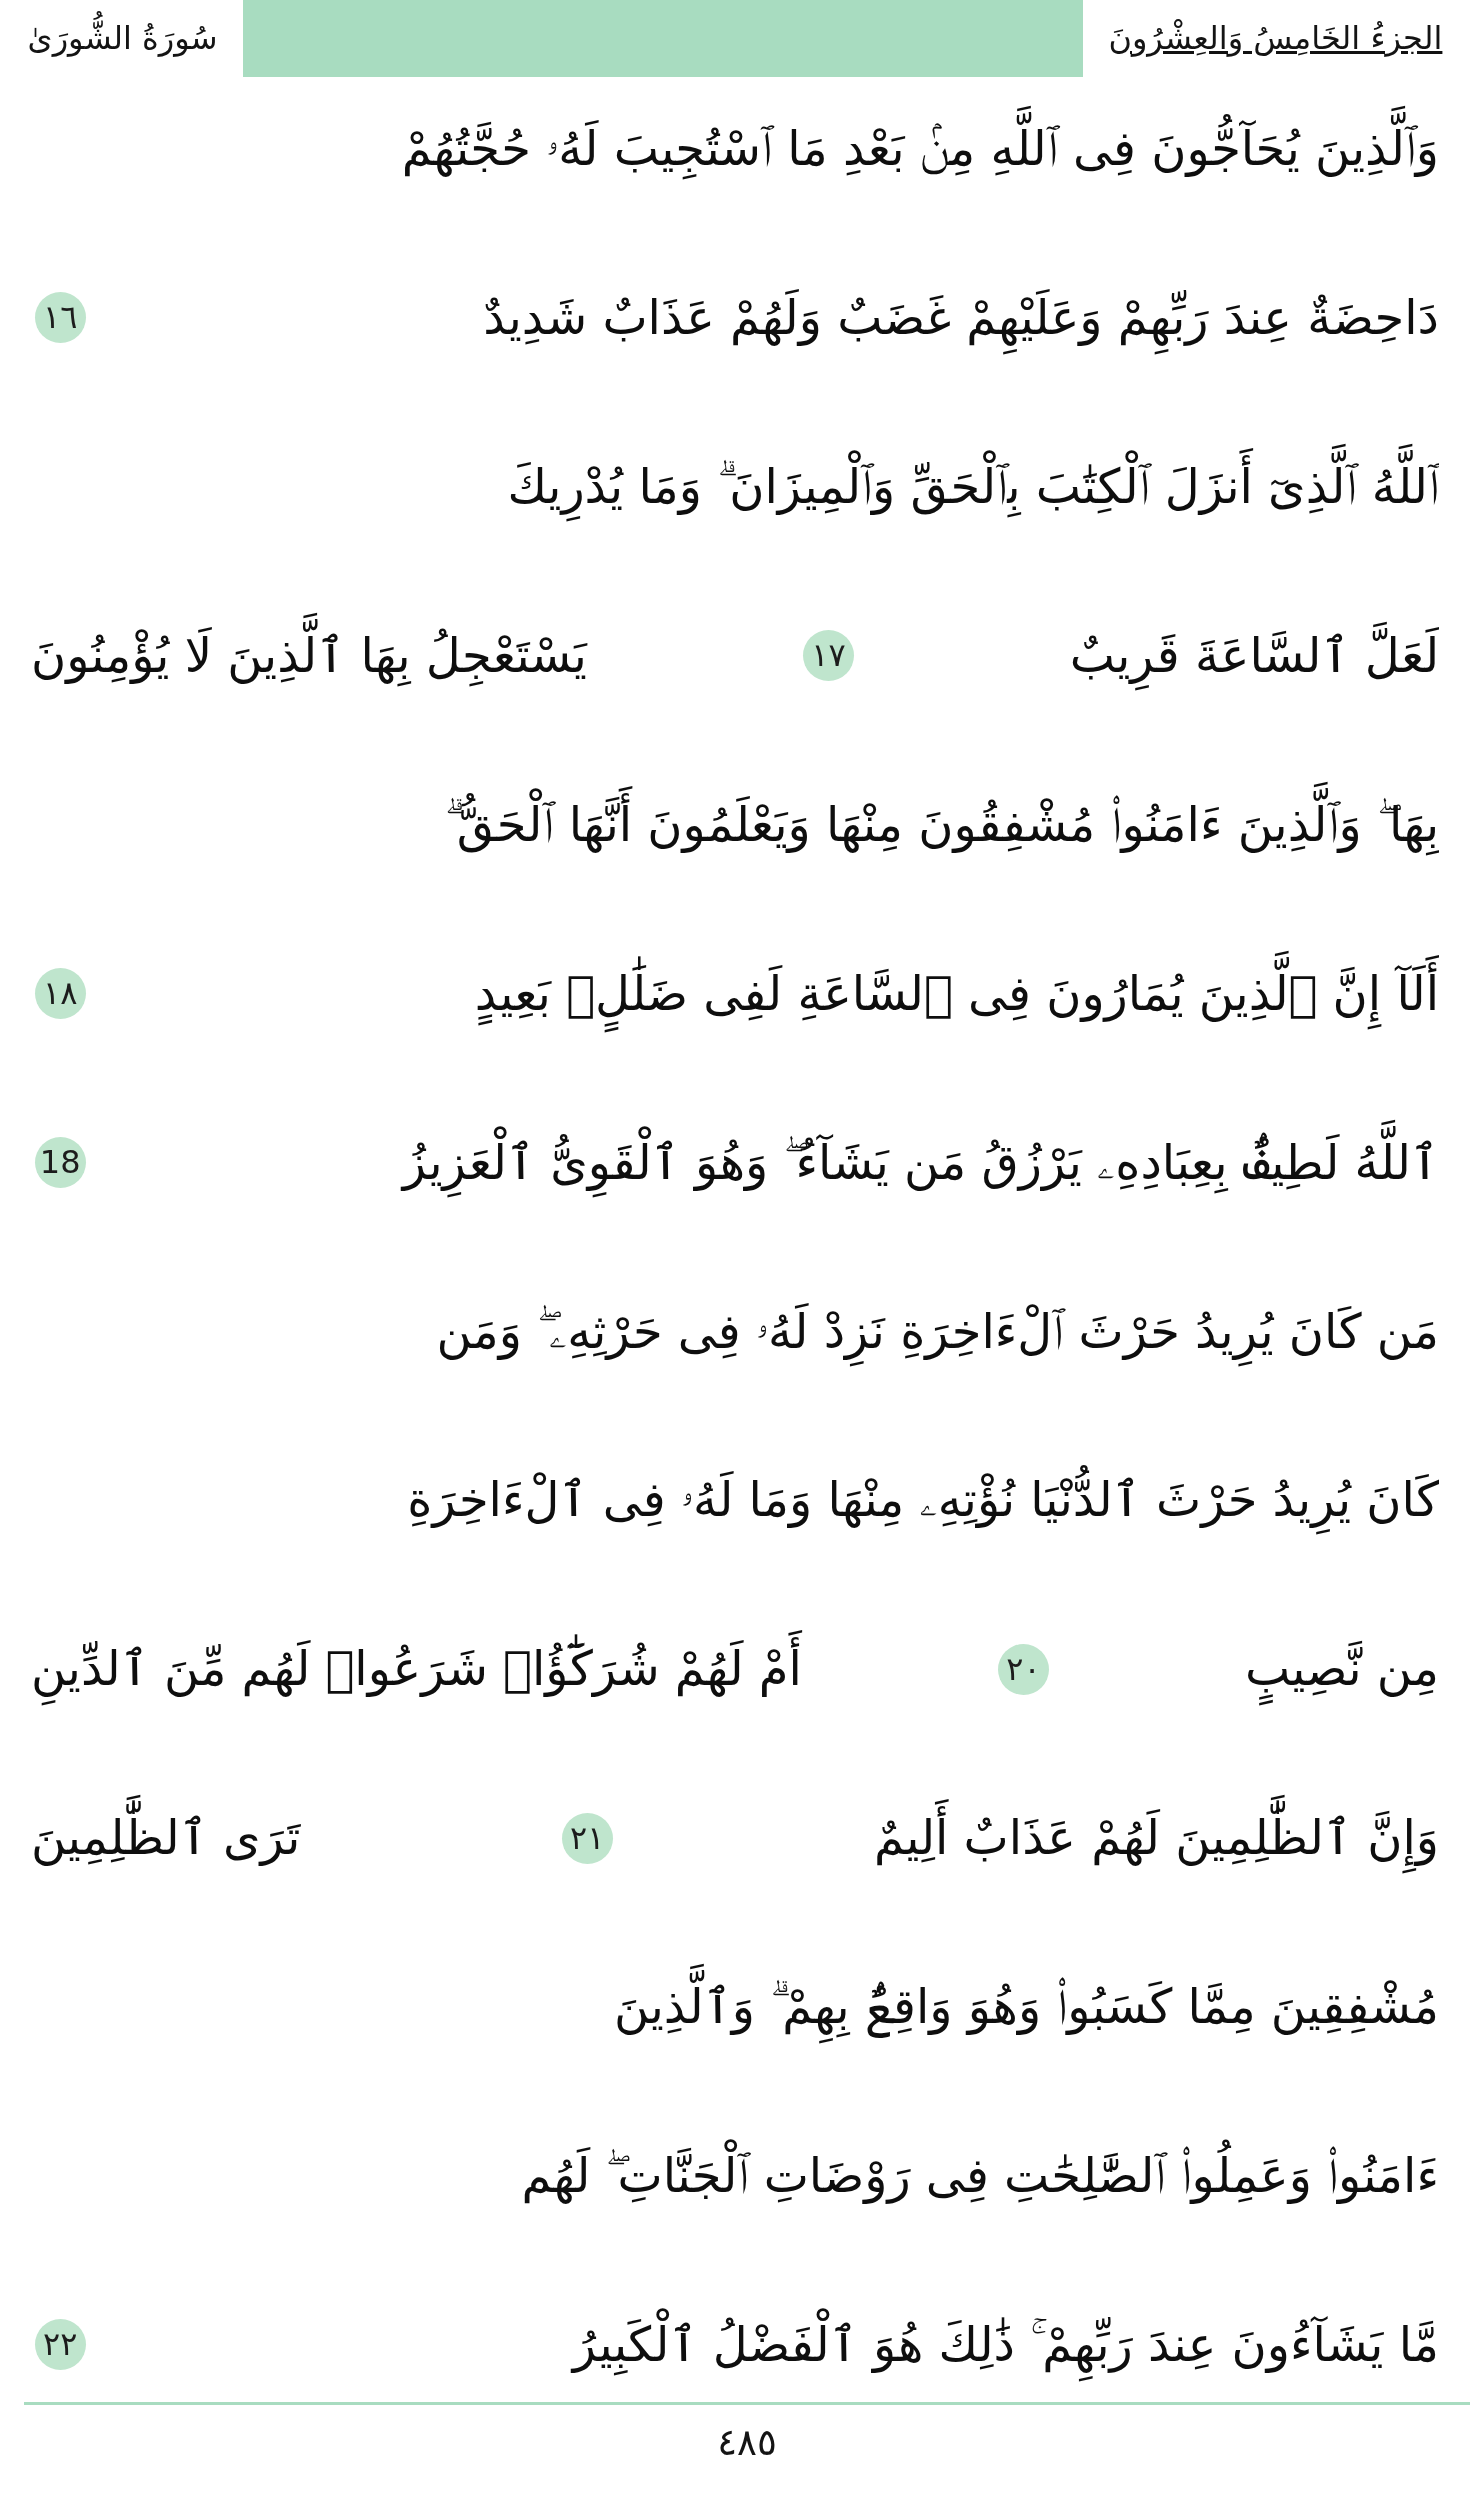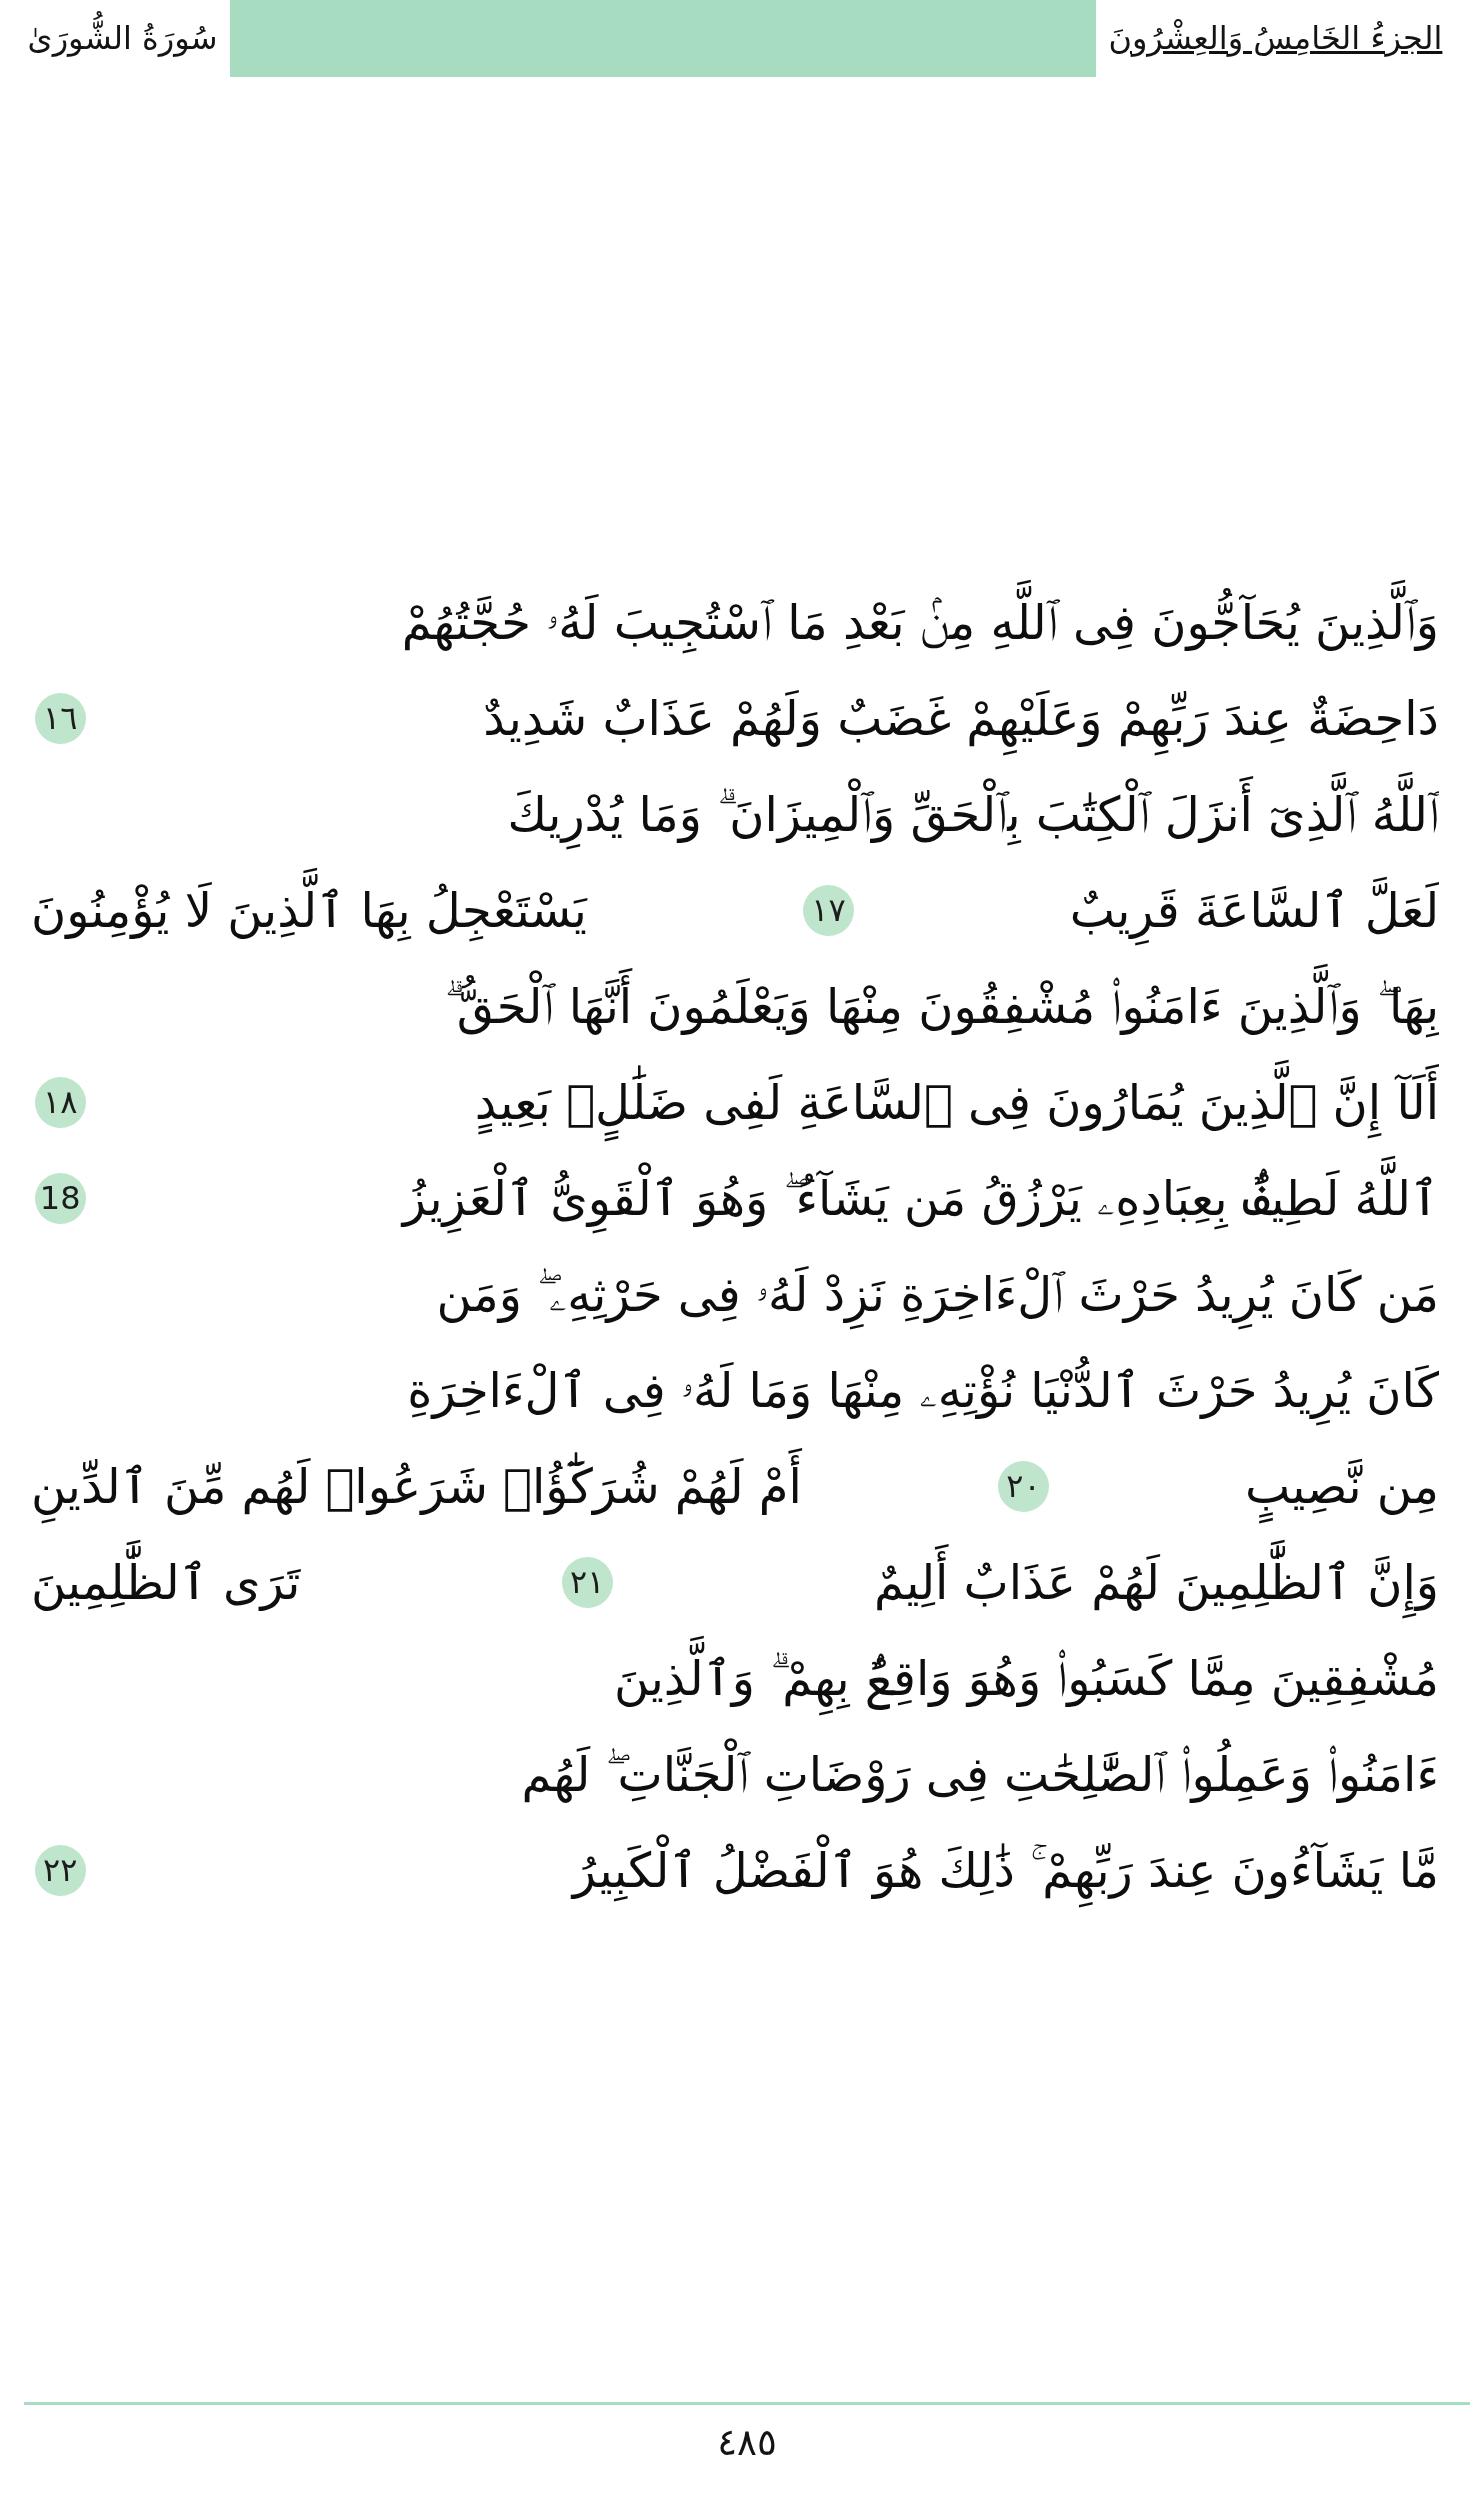--- a/index.html
+++ b/index.html
@@ -42,21 +42,21 @@
     left: 0;
     right: 0;
     height: 77px;
     background: #a8dcc0;
   }
   .header-cell {
     position: relative;
     z-index: 2;
     display: flex;
     align-items: center;
-    padding: 0 12px;
+    padding: 0 25px;
     background: #ffffff;
     text-align: right;
   }
   .header-cell.right {
     padding-right: 27.6px;
     text-decoration: underline;
   }
   .header-cell.left {
     padding-left: 27.6px;
   }
@@ -69,21 +69,21 @@
     direction: rtl;
   }
 
   
   .quran-body {
     flex: 1 1 auto;
     padding: 24px 31px 9.2px 31px;
     box-sizing: border-box;
     display: flex;
     flex-direction: column;
-    justify-content: center;
+    justify-content: space-between;
   }
 
   .aya-line {
     direction: rtl;
     text-align: justify;
     text-align-last: justify;
     font-family: "DejaVu Sans", "Liberation Sans", sans-serif;
     font-size: 48px;
     line-height: 1.16;
     color: #0e0e0e;

